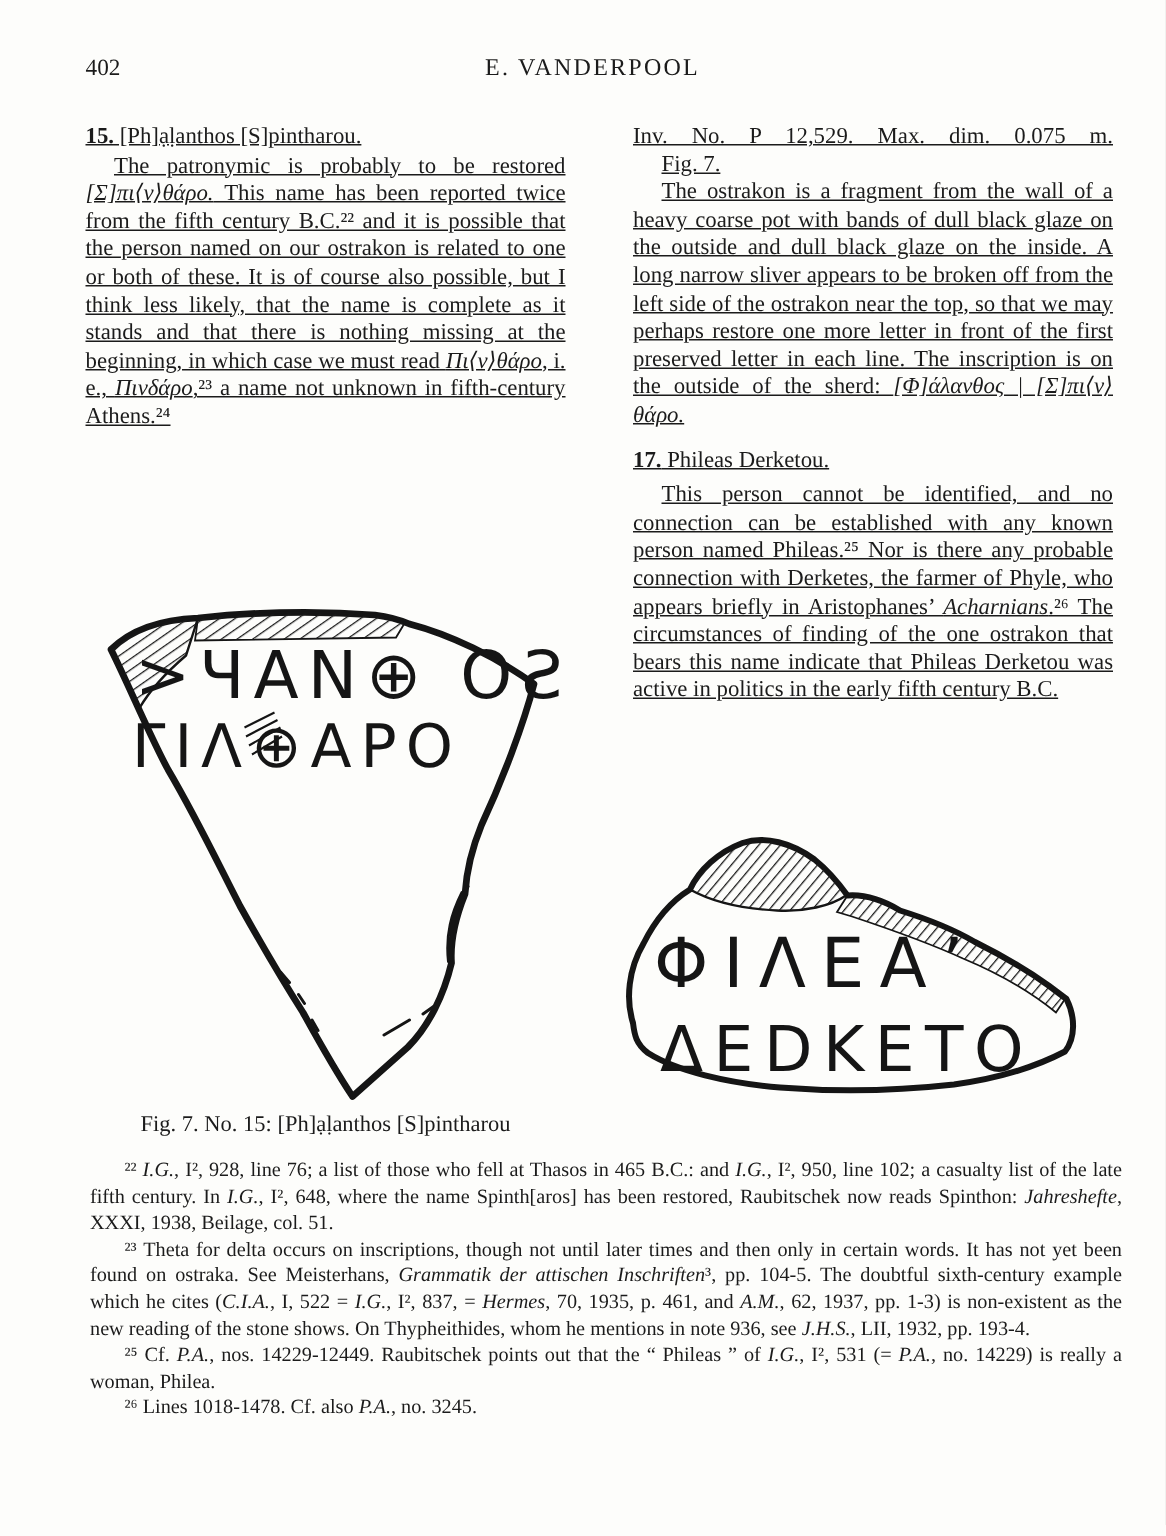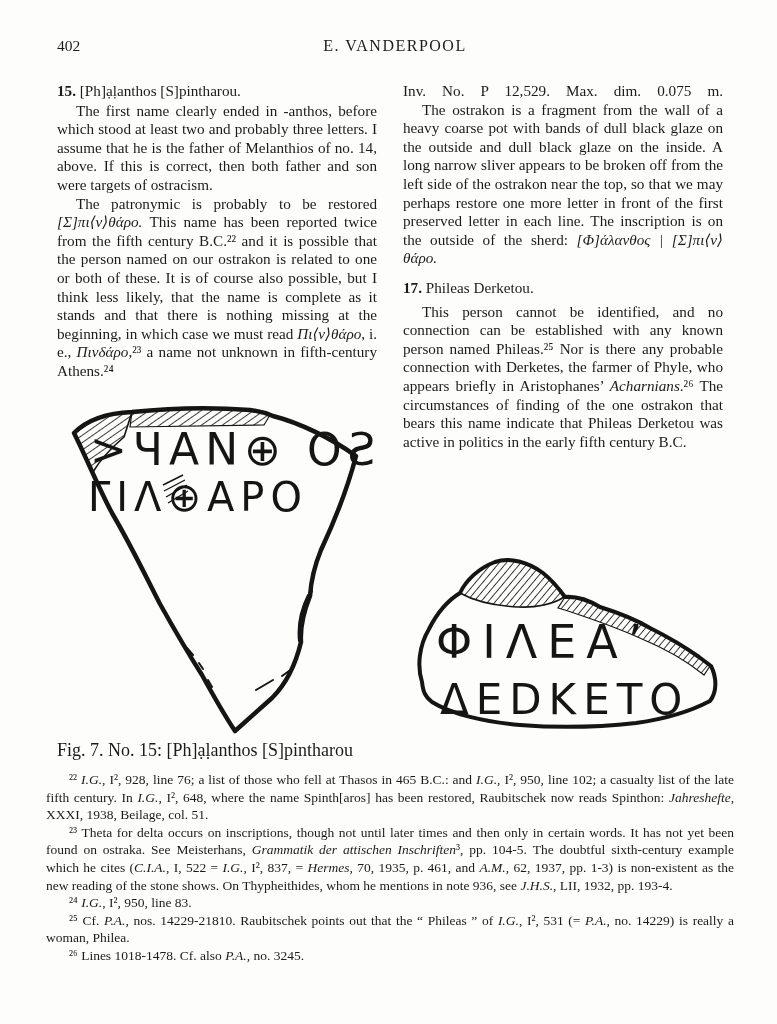--- a/index.html
+++ b/index.html
@@ -7,55 +7,55 @@
     position:relative;width:777px;height:1024px;margin:0 auto;
     background:#fdfdfb;color:#1b1b1b;overflow:hidden;
     font-family:"Liberation Serif","DejaVu Serif",serif;
     font-size:15.2px;line-height:18.6px;
   }
   .header{position:absolute;top:37px;left:57px;width:664px;height:20px;}
   .pagenum{position:absolute;left:0;top:0;font-size:15.5px;}
   .running{position:absolute;left:12px;right:0;text-align:center;font-size:16px;letter-spacing:1.5px;}
   .col{position:absolute;top:82px;width:320px;}
   .col-left{left:57px;}
-  .col-right{left:403px;}
-  .col p{margin:0;text-align:justify;text-indent:19px;}
+  .col-right{left:422px;}
+  .col p{margin:0;text-align:justify;text-indent:19px;text-decoration:underline;}
   p.entry-head{text-indent:0;margin-bottom:1px;}
   p.entry-head .num{font-weight:bold;}
   p.inv-line{text-indent:0;text-align:justify;text-align-last:justify;}
   p.h16{margin-top:11px;margin-bottom:5px;}
   .it{font-style:italic;}
   .figure{position:absolute;}
   .fig7{top:399px;left:60px;}
   .fig8{top:551px;left:408px;}
-  .caption{position:absolute;top:741px;font-size:18px;text-align:left;}
+  .caption{position:absolute;top:741px;font-size:15px;text-align:center;}
   .caption-1{left:57px;width:320px;}
   .caption-2{left:403px;width:320px;}
-  .footnotes{position:absolute;top:771px;left:46px;width:688px;font-size:13.5px;line-height:17.6px;}
+  .footnotes{position:absolute;top:771px;left:60px;width:688px;font-size:13.5px;line-height:17.6px;}
   .footnotes p{margin:0;text-align:justify;text-indent:23px;}
   svg text{font-family:"DejaVu Sans",sans-serif;fill:#151515;}
 </style>
 </head>
 <body>
 
 <div class="page">
 
   <div class="header">
     <span class="pagenum">402</span>
     <span class="running">E. VANDERPOOL</span>
   </div>
 
   <div class="col col-left">
     <p class="entry-head"><span class="num">15.</span><span> [Ph]ạḷanthos [S]pintharou.</span></p>
-    <p>The first name clearly ended in -anthos, before which stood at least two and probably three letters. I assume that he is the father of Melanthios of no. 14, above. If this is correct, then both father and son were targets of ostracism.</p>
     <p><span>The patronymic is probably to be restored </span><span class="it">[Σ]πι⟨ν⟩θάρο.</span><span> This name has been reported twice from the fifth century B.C.²² and it is possible that the person named on our ostrakon is related to one or both of these. It is of course also possible, but I think less likely, that the name is complete as it stands and that there is nothing missing at the beginning, in which case we must read </span><span class="it">Πι⟨ν⟩θάρο</span><span>, i. e., </span><span class="it">Πινδάρο</span><span>,²³ a name not unknown in fifth-century Athens.²⁴</span></p>
   </div>
 
   <div class="col col-right">
     <p class="inv-line">Inv. No. P 12,529. Max. dim. 0.075 m.</p>
+    <p>Fig. 7.</p>
     <p><span>The ostrakon is a fragment from the wall of a heavy coarse pot with bands of dull black glaze on the outside and dull black glaze on the inside. A long narrow sliver appears to be broken off from the left side of the ostrakon near the top, so that we may perhaps restore one more letter in front of the first preserved letter in each line. The inscription is on the outside of the sherd: </span><span class="it">[Φ]άλανθος | [Σ]πι⟨ν⟩θάρο.</span></p>
     <p class="entry-head h16"><span class="num">17.</span><span> Phileas Derketou.</span></p>
     <p><span>This person cannot be identified, and no connection can be established with any known person named Phileas.²⁵ Nor is there any probable connection with Derketes, the farmer of Phyle, who appears briefly in Aristophanes’ </span><span class="it">Acharnians</span><span>.²⁶ The circumstances of finding of the one ostrakon that bears this name indicate that Phileas Derketou was active in politics in the early fifth century B.C.</span></p>
   </div>
 
   <svg class="figure fig7" width="318" height="338" viewBox="0 0 318 338">
     <defs>
       <pattern id="hatch7" patternUnits="userSpaceOnUse" width="6" height="6" patternTransform="rotate(55)">
         <line x1="0" y1="0" x2="0" y2="6" stroke="#1a1a1a" stroke-width="1.7"></line>
       </pattern>
@@ -80,18 +80,17 @@
     <path d="M157,46 C170,46 182,51 192,57 C210,62 226,68 243,78 C260,87 277,97 291,107 L302,115 L296,124 C280,111 258,98 234,88 C210,77 184,68 160,60 L150,57 Z" fill="url(#hatch8)" stroke="#151515" stroke-width="1.2"></path>
     <text x="28" y="107" font-size="46" letter-spacing="10">ΦΙΛΕΑ’</text>
     <text x="32" y="163" font-size="42" letter-spacing="7">ΔΕDΚΕΤΟ</text>
   </svg>
 
   <div class="caption caption-1">Fig. 7. No. 15: [Ph]ạḷanthos [S]pintharou</div>
 
   <div class="footnotes">
     <p><span>²² </span><span class="it">I.G.</span><span>, I², 928, line 76; a list of those who fell at Thasos in 465 B.C.: and </span><span class="it">I.G.</span><span>, I², 950, line 102; a casualty list of the late fifth century. In </span><span class="it">I.G.</span><span>, I², 648, where the name Spinth[aros] has been restored, Raubitschek now reads Spinthon: </span><span class="it">Jahreshefte</span><span>, XXXI, 1938, Beilage, col. 51.</span></p>
     <p><span>²³ Theta for delta occurs on inscriptions, though not until later times and then only in certain words. It has not yet been found on ostraka. See Meisterhans, </span><span class="it">Grammatik der attischen Inschriften</span><span>³, pp. 104-5. The doubtful sixth-century example which he cites (</span><span class="it">C.I.A.</span><span>, I, 522 = </span><span class="it">I.G.</span><span>, I², 837, = </span><span class="it">Hermes</span><span>, 70, 1935, p. 461, and </span><span class="it">A.M.</span><span>, 62, 1937, pp. 1-3) is non-existent as the new reading of the stone shows. On Thypheithides, whom he mentions in note 936, see </span><span class="it">J.H.S.</span><span>, LII, 1932, pp. 193-4.</span></p>
-    <p><span>²⁴ </span><span class="it">I.G.</span><span>, I², 950, line 83.</span></p>
-    <p><span>²⁵ Cf. </span><span class="it">P.A.</span><span>, nos. 14229-21810. Raubitschek points out that the “ Phileas ” of </span><span class="it">I.G.</span><span>, I², 531 (= </span><span class="it">P.A.</span><span>, no. 14229) is really a woman, Philea.</span></p>
+    <p><span>²⁵ Cf. </span><span class="it">P.A.</span><span>, nos. 14229-12449. Raubitschek points out that the “ Phileas ” of </span><span class="it">I.G.</span><span>, I², 531 (= </span><span class="it">P.A.</span><span>, no. 14229) is really a woman, Philea.</span></p>
     <p><span>²⁶ Lines 1018-1478. Cf. also </span><span class="it">P.A.</span><span>, no. 3245.</span></p>
   </div>
 
 </div>
 
 </body></html>

